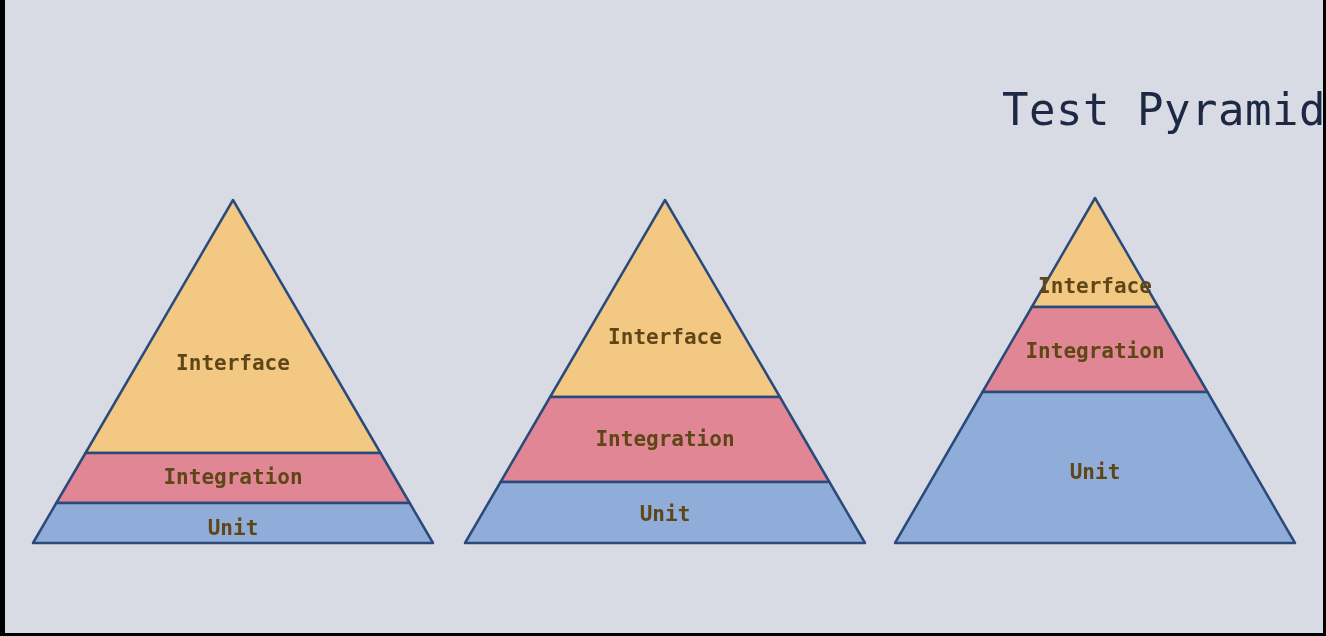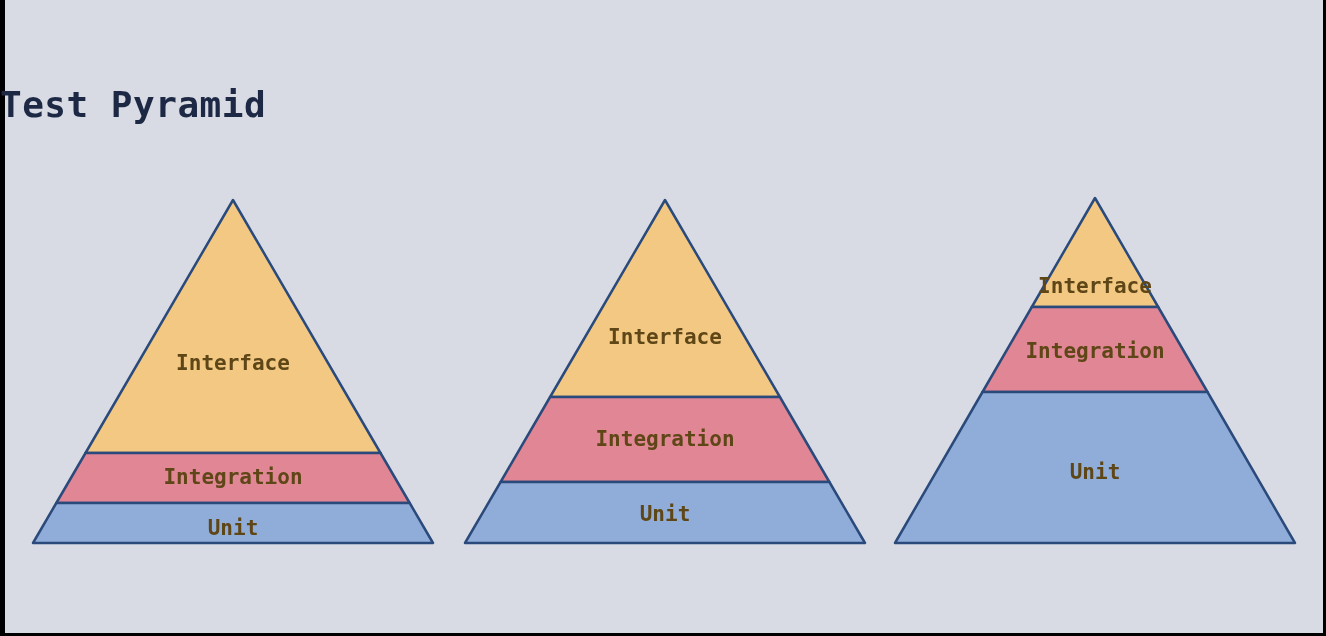--- a/index.html
+++ b/index.html
@@ -16,23 +16,23 @@
     left: 5px;
     top: 0;
     width: 1318px;
     height: 633px;
   }
   .page-title {
     position: absolute;
     left: 0;
     right: 0;
     top: 84px;
-    text-align: left;
-    font-size: 36px;
-    font-weight: bold;
+    text-align: right;
+    font-size: 44px;
+    font-weight: normal;
     letter-spacing: 0.5px;
     z-index: 2;
   }
   svg.diagram {
     position: absolute;
     left: 0;
     top: 0;
     z-index: 1;
   }
   .section-shape {

